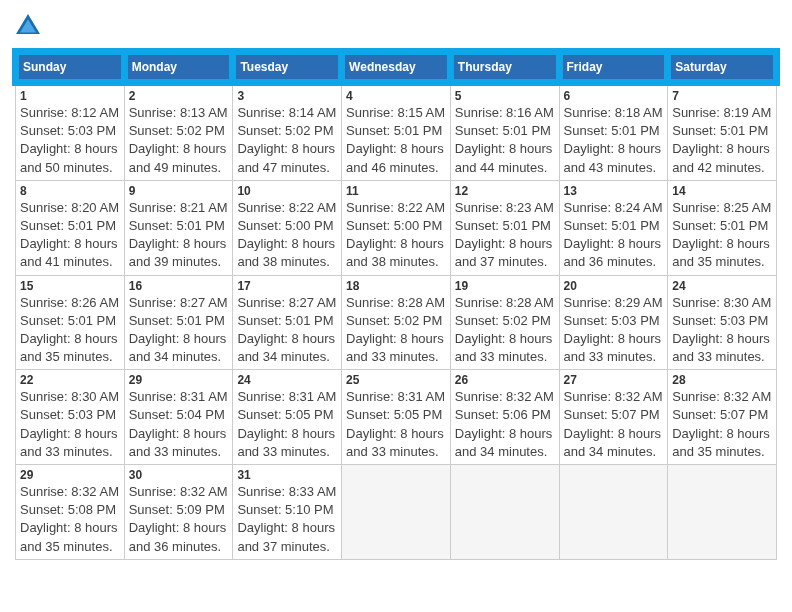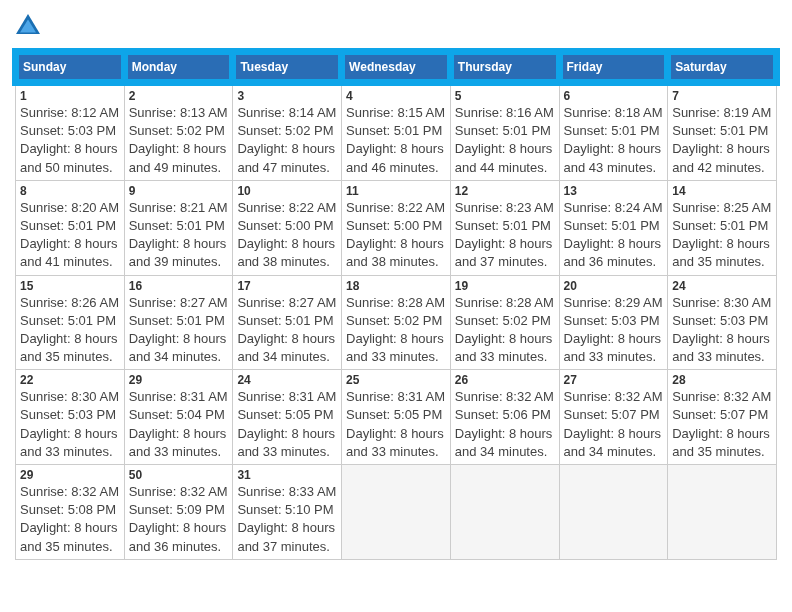--- a/index.html
+++ b/index.html
@@ -243,21 +243,21 @@
             <span class="day-number">28</span>
             <div class="day-info">Sunrise: 8:32 AM<br>Sunset: 5:07 PM<br>Daylight: 8 hours and 35 minutes.</div>
           </td>
         </tr>
         <tr>
           <td>
             <span class="day-number">29</span>
             <div class="day-info">Sunrise: 8:32 AM<br>Sunset: 5:08 PM<br>Daylight: 8 hours and 35 minutes.</div>
           </td>
           <td>
-            <span class="day-number">50</span>
+            <span class="day-number">30</span>
             <div class="day-info">Sunrise: 8:32 AM<br>Sunset: 5:09 PM<br>Daylight: 8 hours and 36 minutes.</div>
           </td>
           <td>
             <span class="day-number">31</span>
             <div class="day-info">Sunrise: 8:33 AM<br>Sunset: 5:10 PM<br>Daylight: 8 hours and 37 minutes.</div>
           </td>
           <td class="empty"></td>
           <td class="empty"></td>
           <td class="empty"></td>
           <td class="empty"></td>

